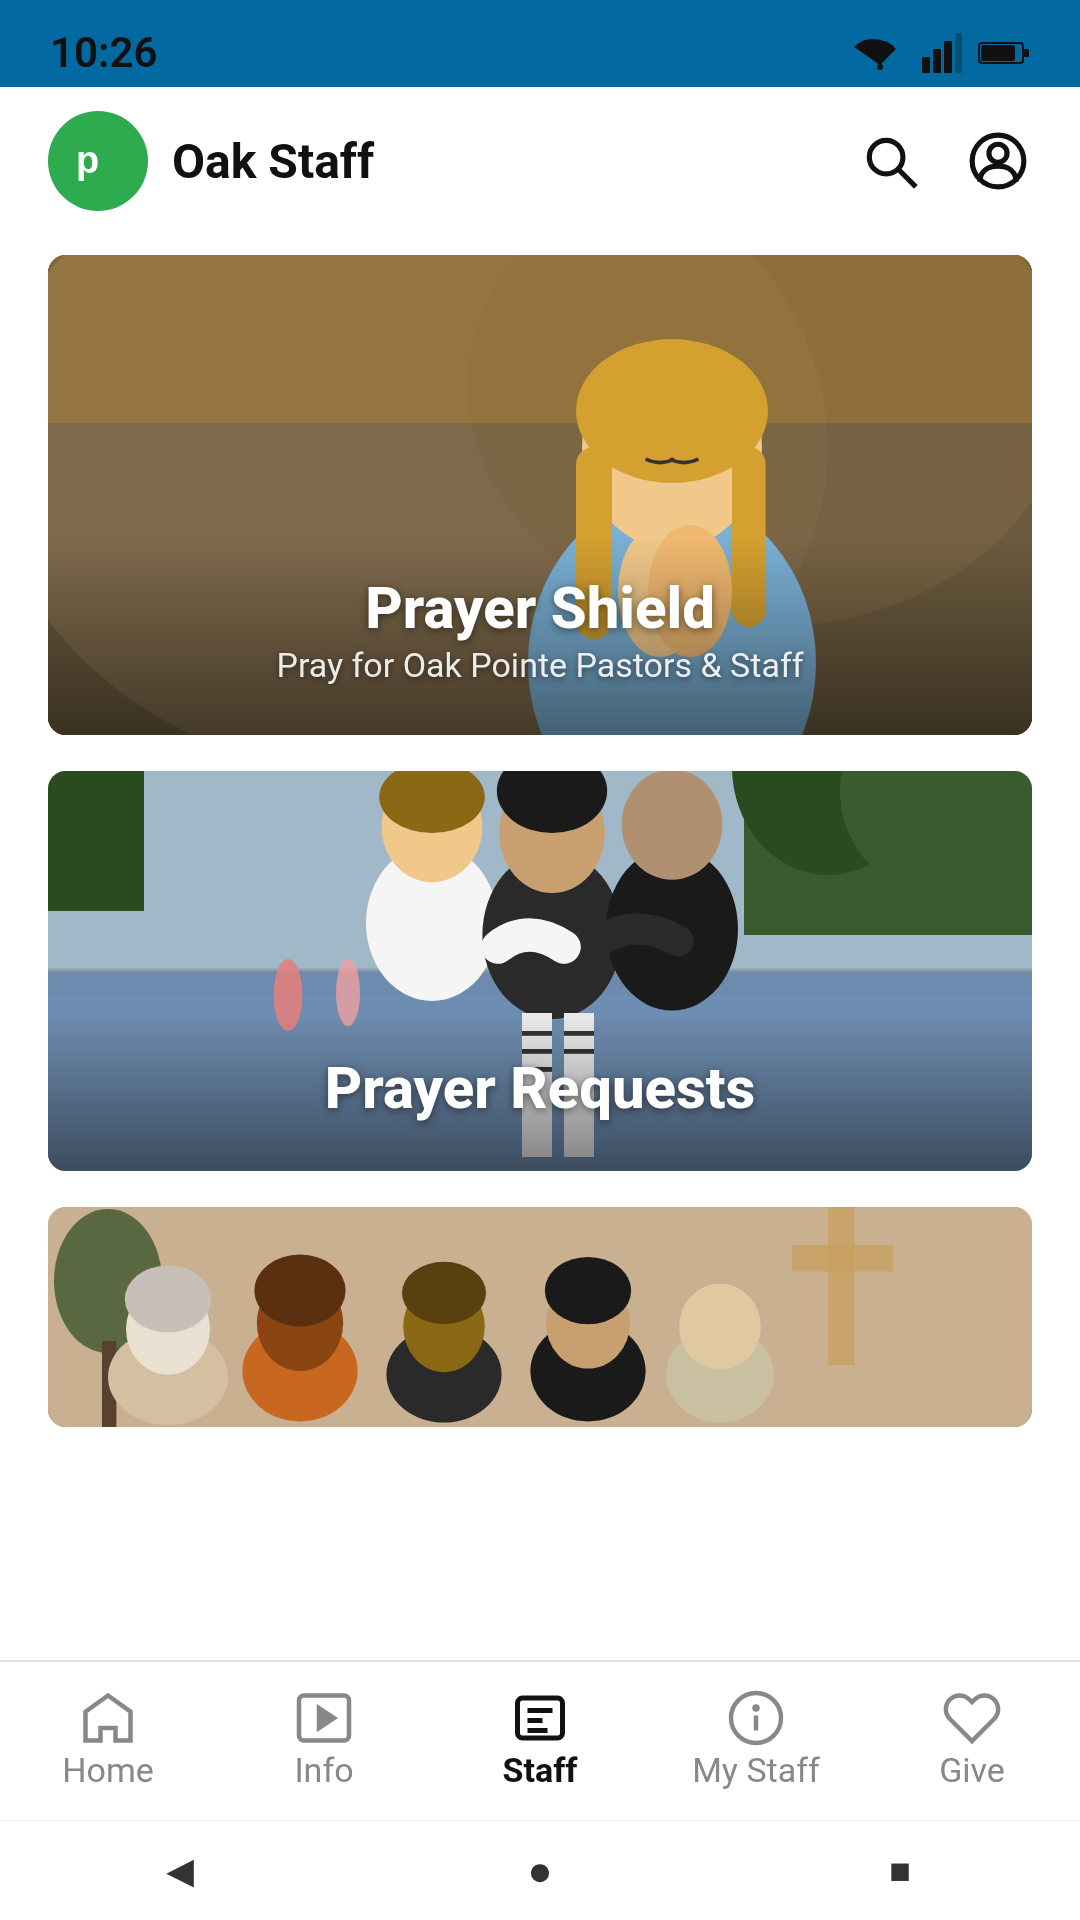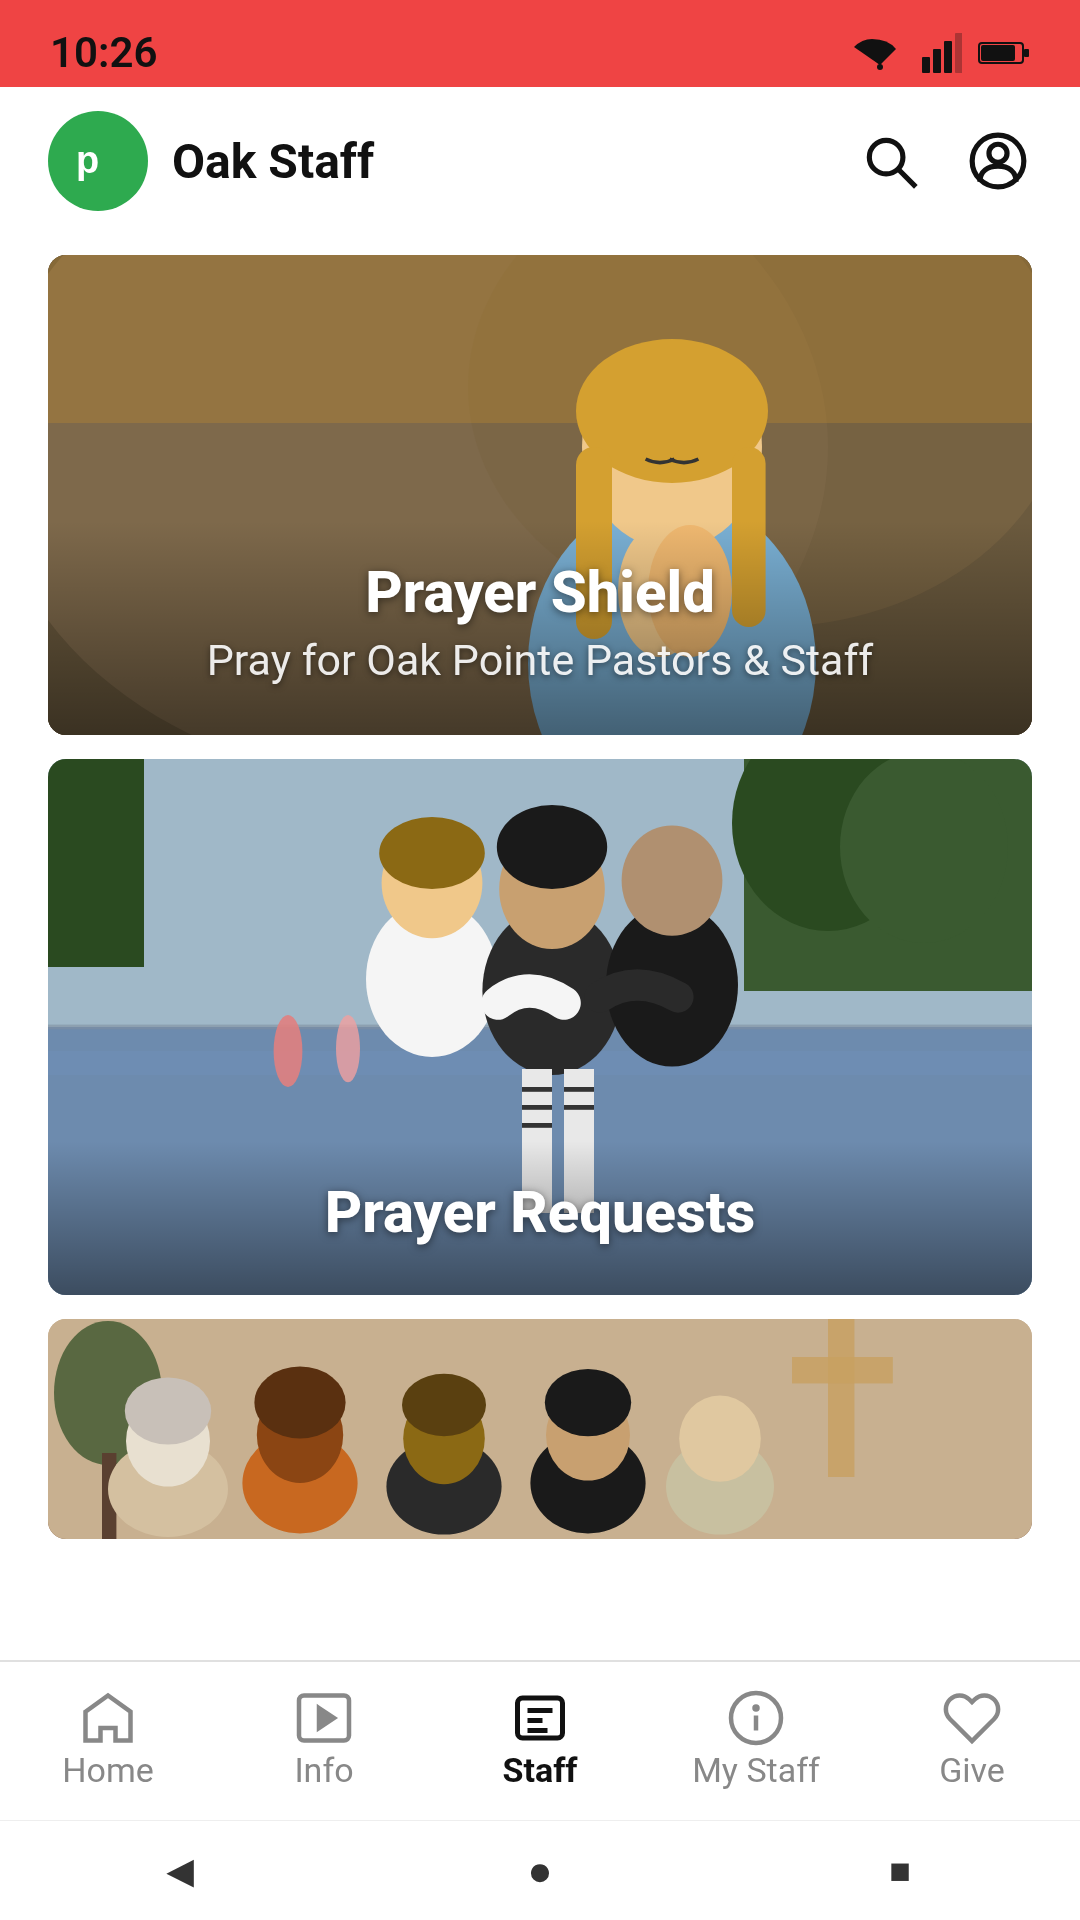--- a/index.html
+++ b/index.html
@@ -13,21 +13,21 @@
       position: relative;
       overflow-x: hidden;
     }
 
     
     .status-bar {
       display: flex;
       justify-content: space-between;
       align-items: center;
       padding: 28px 50px 10px;
-      background: #ef4444;
+      background: #0369a1;
     }
     .status-time {
       font-size: 42px;
       font-weight: 600;
       color: #111;
     }
     .status-icons {
       display: flex;
       align-items: center;
       gap: 16px;
@@ -85,21 +85,21 @@
       height: 62px;
       stroke: #111;
       fill: none;
     }
 
     
     .main-content {
       padding: 20px 48px 16px;
       display: flex;
       flex-direction: column;
-      gap: 24px;
+      gap: 36px;
     }
 
     
     .card {
       width: 100%;
       border-radius: 18px;
       overflow: hidden;
       position: relative;
       cursor: pointer;
     }
@@ -133,28 +133,28 @@
       text-align: center;
     }
     .card-title {
       font-size: 58px;
       font-weight: 800;
       color: #fff;
       line-height: 1.1;
       text-shadow: 0 2px 8px rgba(0,0,0,0.5);
     }
     .card-subtitle {
-      font-size: 43px;
+      font-size: 34px;
       color: rgba(255,255,255,0.9);
-      margin-top: 10px;
+      margin-top: 4px;
       text-shadow: 0 2px 6px rgba(0,0,0,0.5);
     }
 
     .card-2 {
-      height: 536px;
+      height: 400px;
       position: relative;
     }
     .card-2-bg {
       position: absolute;
       inset: 0;
       background: linear-gradient(180deg, #a8b8c0 0%, #8090a0 30%, #607080 60%, #506070 100%);
     }
 
     .card-3 {
       height: 220px;

